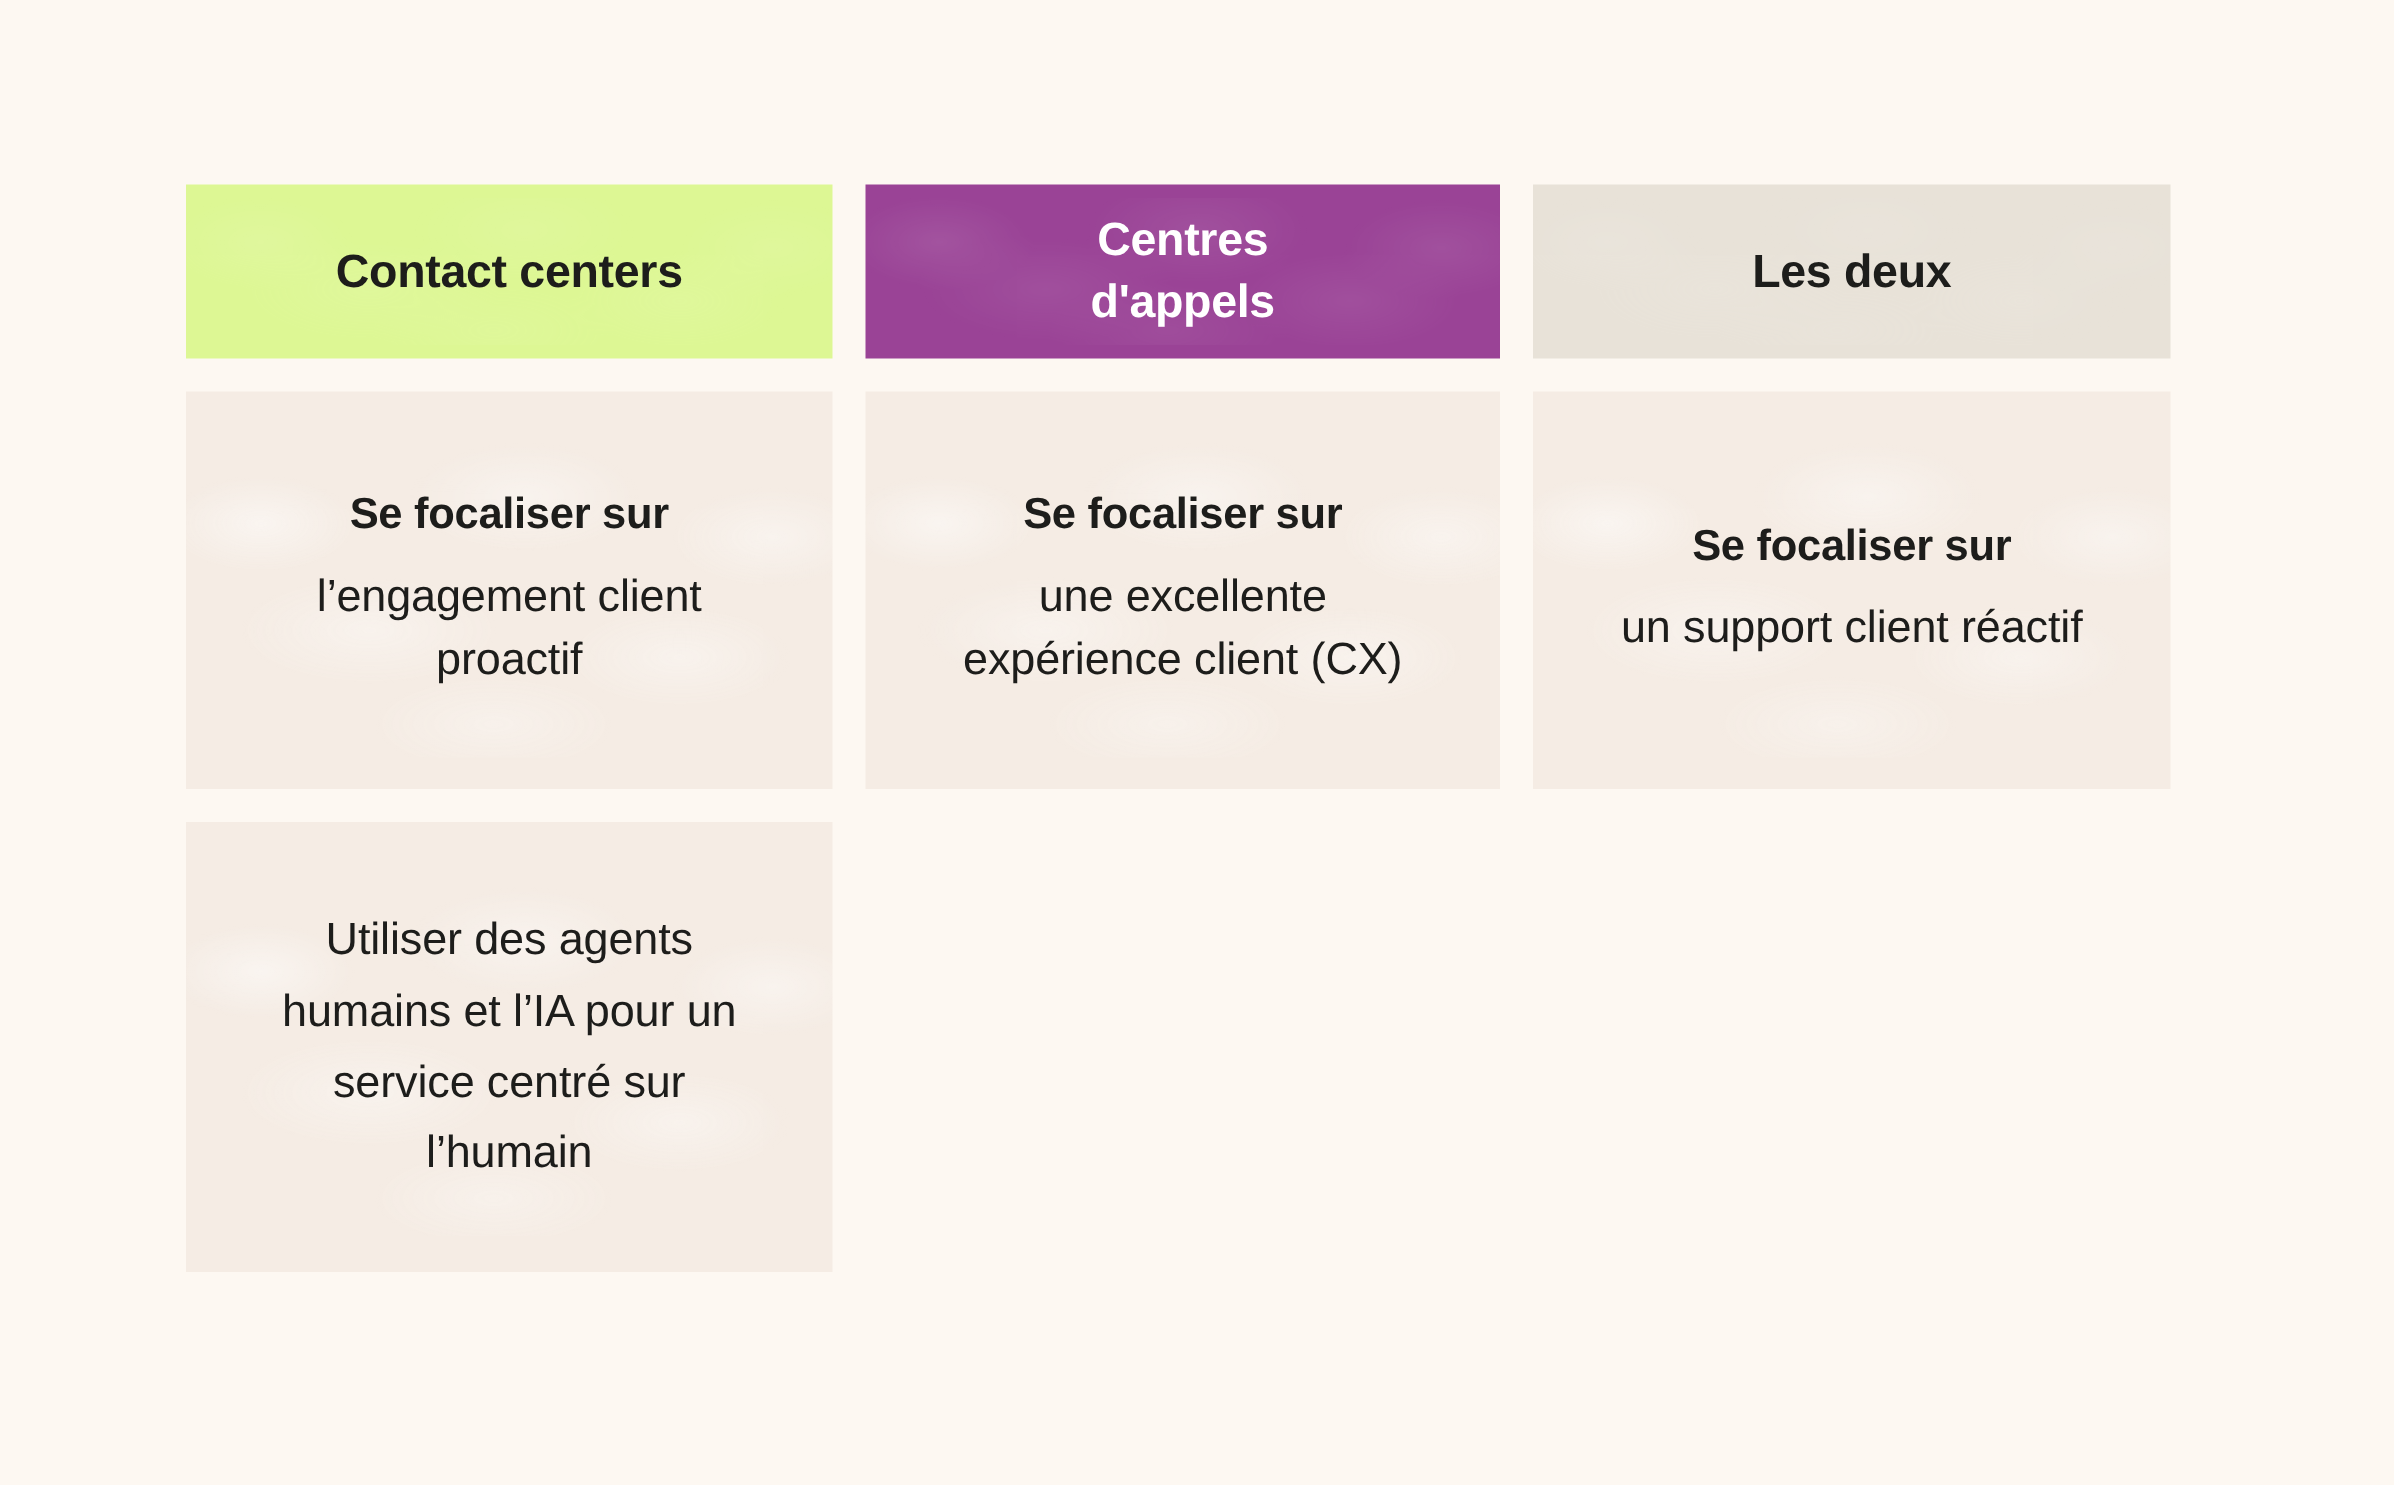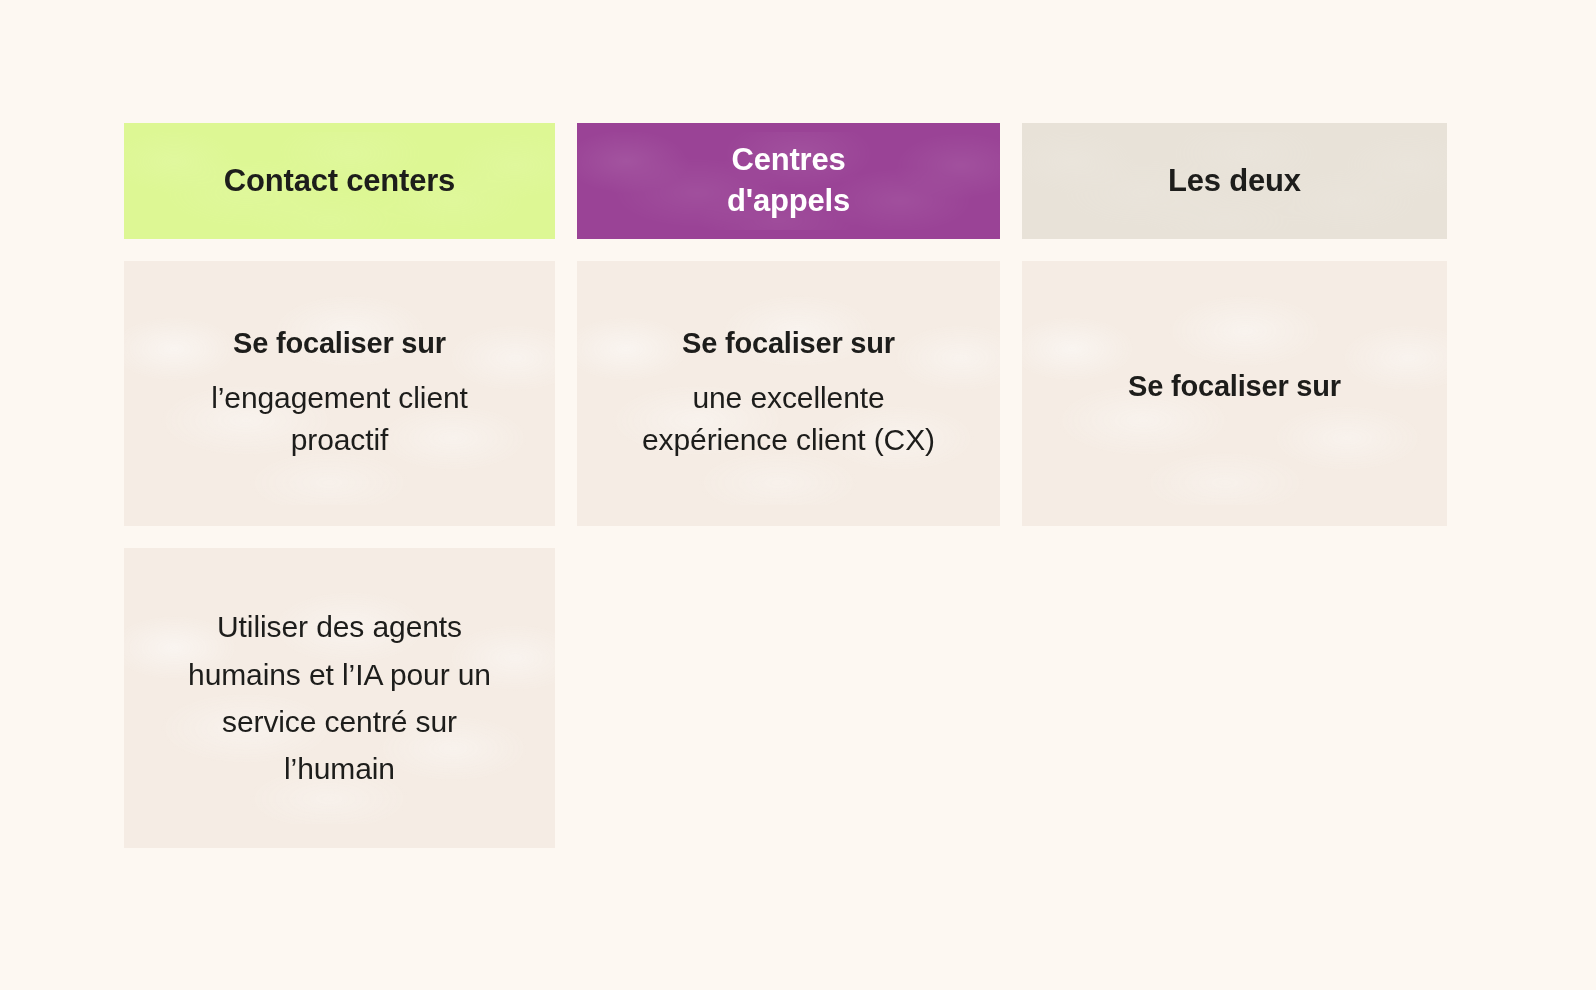--- a/index.html
+++ b/index.html
@@ -138,20 +138,21 @@
     <span class="detail detail-wide">l’engagement client proactif</span>
   </div>
 
   <div class="cell body-cell">
     <span class="lead">Se focaliser sur</span>
     <span class="detail">une excellente expérience client (CX)</span>
   </div>
 
   <div class="cell body-cell">
     <span class="lead">Se focaliser sur</span>
+    <span class="detail">un support client réactif</span>
   </div>
 
 
   <div class="cell body-cell">
     <span class="note note-wide">Utiliser des agents humains et l’IA pour un service centré sur l’humain</span>
   </div>
 
 
 </div>
 

